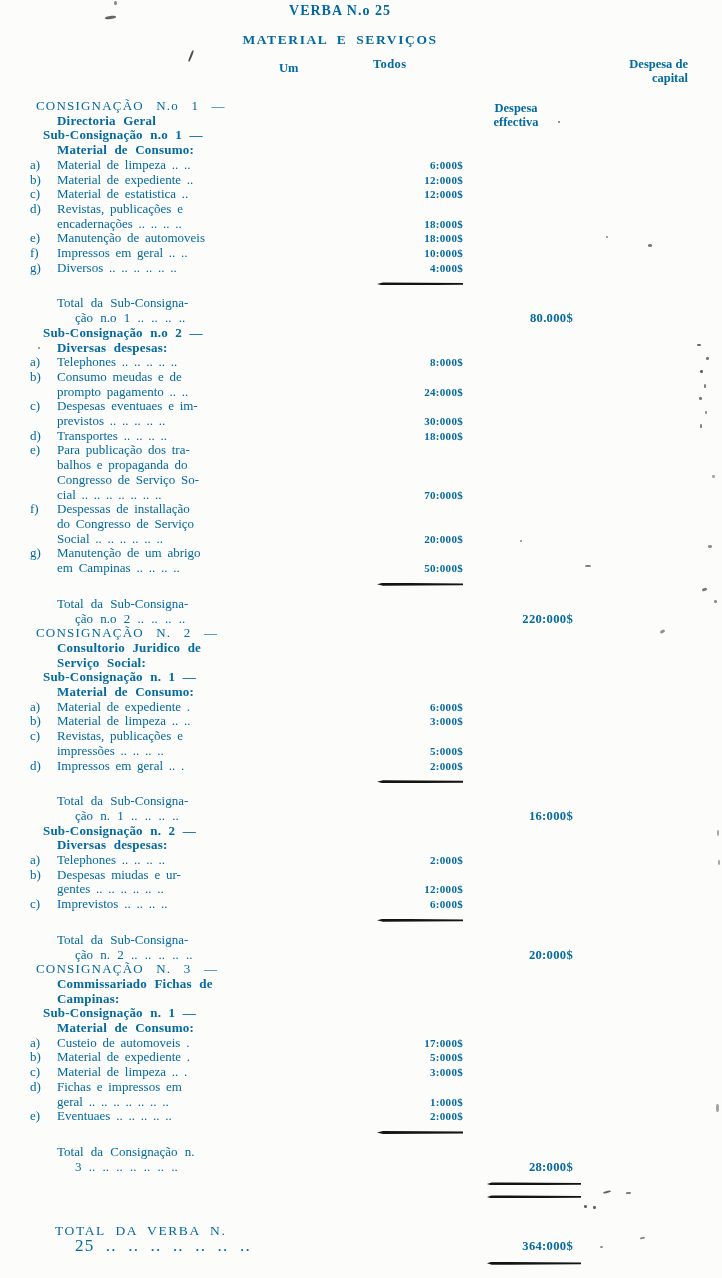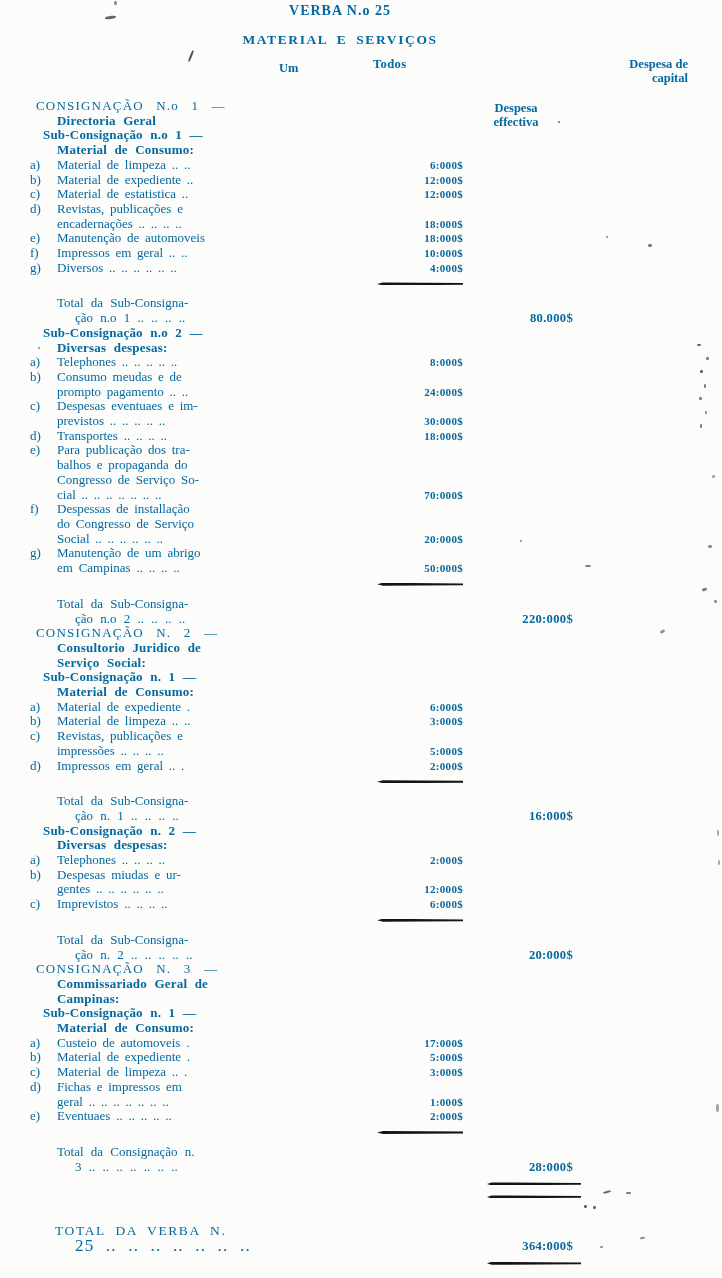--- a/index.html
+++ b/index.html
@@ -279,21 +279,21 @@
         <span class="text">Total da Sub-Consigna-</span>
       </div>
       <div class="row k-total2">
         <span class="text">ção n. 2 .. .. .. .. ..</span>
         <span class="val-eff">20:000$</span>
       </div>
       <div class="row k-section">
         <span class="text">CONSIGNAÇÃO N. 3 —</span>
       </div>
       <div class="row k-subhead2">
-        <span class="text">Commissariado Geral de</span>
+        <span class="text">Commissariado Fichas de</span>
       </div>
       <div class="row k-subhead2">
         <span class="text">Campinas:</span>
       </div>
       <div class="row k-subhead">
         <span class="text">Sub-Consignação n. 1 —</span>
       </div>
       <div class="row k-subhead2">
         <span class="text">Material de Consumo:</span>
       </div>

